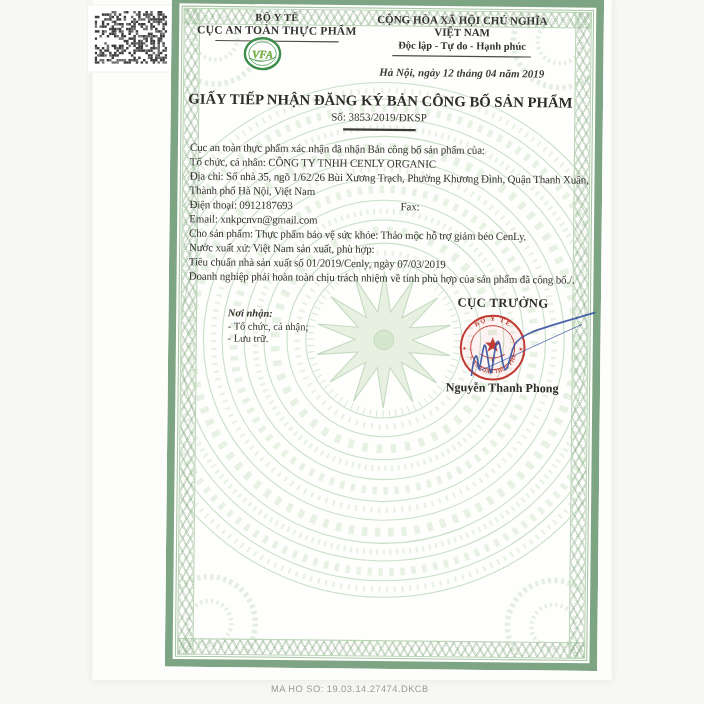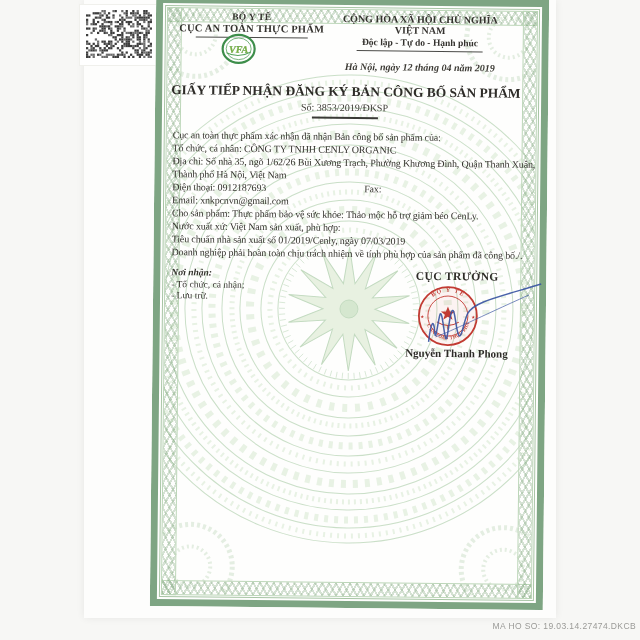--- a/index.html
+++ b/index.html
@@ -63,35 +63,35 @@
 
   .body-text{
     position:absolute;top:132px;left:2px;right:-26px;
     font-size:10px;line-height:13px;letter-spacing:-0.15px;color:#35332e;
   }
   .body-text p{margin:0;}
   .phone-row{display:flex;}
   .phone-cell{width:192px;}
   .nowrap{white-space:nowrap;}
 
-  .recv{position:absolute;top:271px;left:2px;font-size:9.5px;line-height:11.5px;color:#35332e;}
+  .recv{position:absolute;top:284px;left:2px;font-size:9.5px;line-height:11.5px;color:#35332e;padding-left:36px;}
   .recv-label{font-weight:bold;font-style:italic;}
 
   .sign-title{
     position:absolute;top:271px;left:216px;width:144px;text-align:center;
     font-size:11.5px;font-weight:bold;letter-spacing:.4px;color:#2e2c28;
   }
   .sealsig{position:absolute;left:190px;top:279px;width:185px;height:105px;}
   .sign-name{
     position:absolute;top:348px;left:216px;width:144px;text-align:center;
     font-size:11px;font-weight:bold;color:#2e2c28;
   }
 
   .bottom-code{
-    position:absolute;top:621px;left:0;width:636px;text-align:right;
+    position:absolute;top:621px;left:0;width:636px;text-align:center;
     font-family:"Liberation Sans","DejaVu Sans",sans-serif;
     font-size:8.5px;letter-spacing:.4px;color:#9a9a97;
   }
 </style>
 </head>
 <body>
 
 <div class="paper"></div>
 
 <div class="qr-panel"></div>

